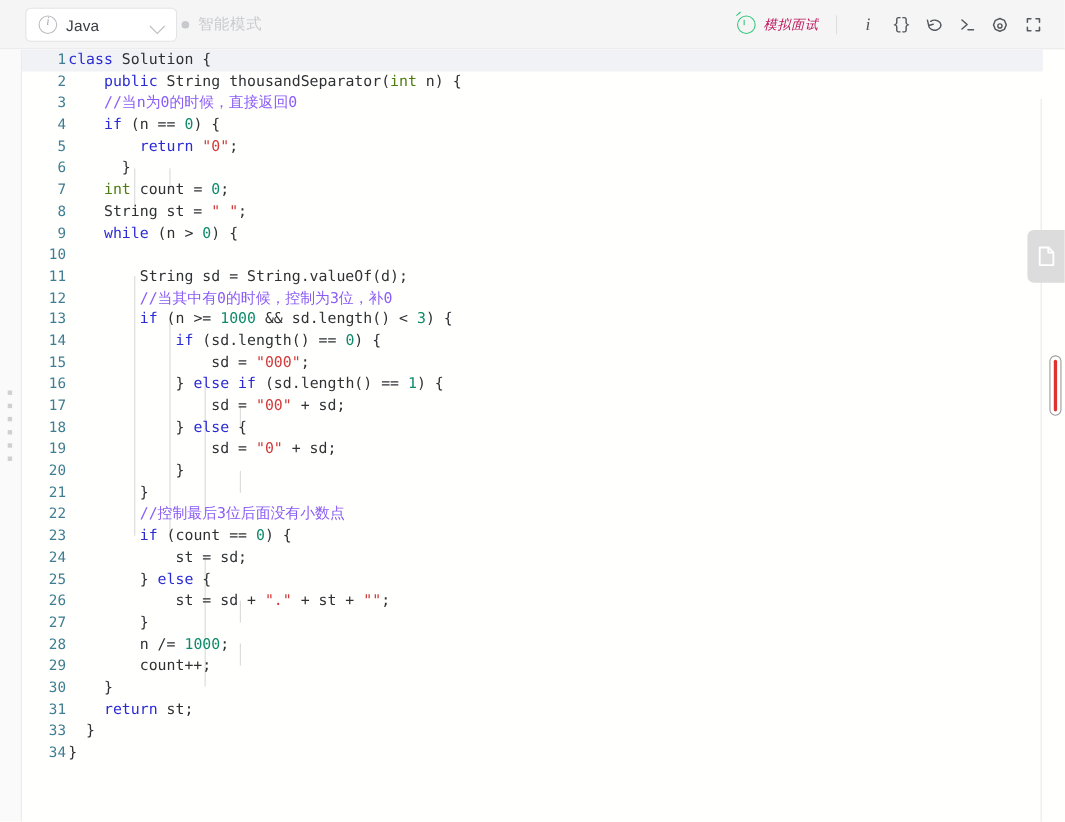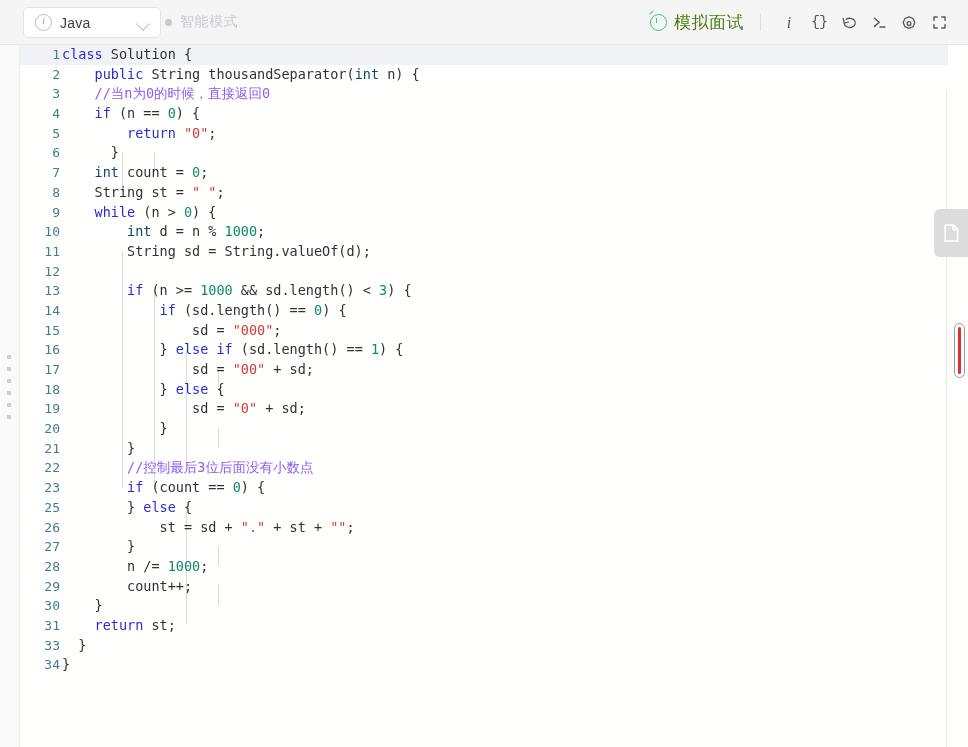--- a/index.html
+++ b/index.html
@@ -53,21 +53,21 @@
     position:relative;width:15px;height:15px;border:1.5px solid #34c77b;border-radius:50%;
     margin-right:7px;
   }
   .mock-icon::before{
     content:"";position:absolute;left:5px;top:2.5px;width:1.3px;height:5px;background:#34c77b;
   }
   .mock-icon::after{
     content:"";position:absolute;left:-2px;top:-3.5px;width:5px;height:1.4px;
     background:#34c77b;transform:rotate(-40deg);
   }
-  .mock-text{font-size:17px;color:#4d7c0f;letter-spacing:.5px;}
+  .mock-text{font-size:12px;color:#be185d;letter-spacing:.5px;font-style:italic;}
   .tool-sep{width:1px;height:17px;background:#dcdee1;margin:0 13px 0 2px;}
   .tool-ic{
     width:30px;height:30px;display:flex;align-items:center;justify-content:center;
     cursor:pointer;color:#6e7176;
   }
   .tool-ic svg{display:block;}
   .ic-i{font-family:"Liberation Serif",serif;font-style:italic;font-size:16px;color:#55585d;}
   .ic-brace{font-family:"Liberation Mono",monospace;font-size:15px;color:#55585d;letter-spacing:-1px;}
 
   
@@ -92,21 +92,21 @@
   .line.hl{background:#f1f2f5;}
   .ln{
     position:absolute;left:0;top:0;width:40px;text-align:right;
     color:#3f7d92;font-family:"DejaVu Sans Mono","Liberation Mono",monospace;font-size:13px;
     user-select:none;
   }
   .src{position:absolute;left:42px;top:0;color:#2f3135;}
 
   
   .kw{color:#2b2bd6;}
-  .ty{color:#0c4a6e;}
+  .ty{color:#4d7c0f;}
   .num{color:#0e8a6b;}
   .str{color:#d13a3a;}
   .cmt{color:#8b5cf6;}
   .pl{color:#2f3135;}
 
   
   .guides{position:absolute;left:62px;top:0;width:500px;height:702px;pointer-events:none;}
   .g{position:absolute;width:1px;background:#d9d9d9;}
 
   
@@ -223,34 +223,35 @@
       <div id="lines">
           <div class="line hl"><span class="ln">1</span><span class="src"><span class="kw">class</span><span class="pl"> Solution {</span></span></div>
           <div class="line"><span class="ln">2</span><span class="src"><span class="pl">    </span><span class="kw">public</span><span class="pl"> String thousandSeparator(</span><span class="ty">int</span><span class="pl"> n) {</span></span></div>
           <div class="line"><span class="ln">3</span><span class="src"><span class="pl">    </span><span class="cmt">//当n为0的时候，直接返回0</span></span></div>
           <div class="line"><span class="ln">4</span><span class="src"><span class="pl">    </span><span class="kw">if</span><span class="pl"> (n == </span><span class="num">0</span><span class="pl">) {</span></span></div>
           <div class="line"><span class="ln">5</span><span class="src"><span class="pl">        </span><span class="kw">return</span><span class="pl"> </span><span class="str">"0"</span><span class="pl">;</span></span></div>
           <div class="line"><span class="ln">6</span><span class="src"><span class="pl">      }</span></span></div>
           <div class="line"><span class="ln">7</span><span class="src"><span class="pl">    </span><span class="ty">int</span><span class="pl"> count = </span><span class="num">0</span><span class="pl">;</span></span></div>
           <div class="line"><span class="ln">8</span><span class="src"><span class="pl">    String st = </span><span class="str">" "</span><span class="pl">;</span></span></div>
           <div class="line"><span class="ln">9</span><span class="src"><span class="pl">    </span><span class="kw">while</span><span class="pl"> (n &gt; </span><span class="num">0</span><span class="pl">) {</span></span></div>
-          <div class="line"><span class="ln">10</span><span class="src"><span class="pl">        </span><span class="ty">int</span><span class="pl"> d = n % </span><span class="num">1000</span><span class="pl">;</span></span></div>
+          <div class="line"><span class="ln">10</span></div>
           <div class="line"><span class="ln">11</span><span class="src"><span class="pl">        String sd = String.valueOf(d);</span></span></div>
-          <div class="line"><span class="ln">12</span></div>
+          <div class="line"><span class="ln">12</span><span class="src"><span class="pl">        </span><span class="cmt">//当其中有0的时候，控制为3位，补0</span></span></div>
           <div class="line"><span class="ln">13</span><span class="src"><span class="pl">        </span><span class="kw">if</span><span class="pl"> (n &gt;= </span><span class="num">1000</span><span class="pl"> &amp;&amp; sd.length() &lt; </span><span class="num">3</span><span class="pl">) {</span></span></div>
           <div class="line"><span class="ln">14</span><span class="src"><span class="pl">            </span><span class="kw">if</span><span class="pl"> (sd.length() == </span><span class="num">0</span><span class="pl">) {</span></span></div>
           <div class="line"><span class="ln">15</span><span class="src"><span class="pl">                sd = </span><span class="str">"000"</span><span class="pl">;</span></span></div>
           <div class="line"><span class="ln">16</span><span class="src"><span class="pl">            } </span><span class="kw">else</span><span class="pl"> </span><span class="kw">if</span><span class="pl"> (sd.length() == </span><span class="num">1</span><span class="pl">) {</span></span></div>
           <div class="line"><span class="ln">17</span><span class="src"><span class="pl">                sd = </span><span class="str">"00"</span><span class="pl"> + sd;</span></span></div>
           <div class="line"><span class="ln">18</span><span class="src"><span class="pl">            } </span><span class="kw">else</span><span class="pl"> {</span></span></div>
           <div class="line"><span class="ln">19</span><span class="src"><span class="pl">                sd = </span><span class="str">"0"</span><span class="pl"> + sd;</span></span></div>
           <div class="line"><span class="ln">20</span><span class="src"><span class="pl">            }</span></span></div>
           <div class="line"><span class="ln">21</span><span class="src"><span class="pl">        }</span></span></div>
           <div class="line"><span class="ln">22</span><span class="src"><span class="pl">        </span><span class="cmt">//控制最后3位后面没有小数点</span></span></div>
           <div class="line"><span class="ln">23</span><span class="src"><span class="pl">        </span><span class="kw">if</span><span class="pl"> (count == </span><span class="num">0</span><span class="pl">) {</span></span></div>
+          <div class="line"><span class="ln">24</span><span class="src"><span class="pl">            st = sd;</span></span></div>
           <div class="line"><span class="ln">25</span><span class="src"><span class="pl">        } </span><span class="kw">else</span><span class="pl"> {</span></span></div>
           <div class="line"><span class="ln">26</span><span class="src"><span class="pl">            st = sd + </span><span class="str">"."</span><span class="pl"> + st + </span><span class="str">""</span><span class="pl">;</span></span></div>
           <div class="line"><span class="ln">27</span><span class="src"><span class="pl">        }</span></span></div>
           <div class="line"><span class="ln">28</span><span class="src"><span class="pl">        n /= </span><span class="num">1000</span><span class="pl">;</span></span></div>
           <div class="line"><span class="ln">29</span><span class="src"><span class="pl">        count++;</span></span></div>
           <div class="line"><span class="ln">30</span><span class="src"><span class="pl">    }</span></span></div>
           <div class="line"><span class="ln">31</span><span class="src"><span class="pl">    </span><span class="kw">return</span><span class="pl"> st;</span></span></div>
           <div class="line"><span class="ln">33</span><span class="src"><span class="pl">  }</span></span></div>
           <div class="line"><span class="ln">34</span><span class="src"><span class="pl">}</span></span></div>
         </div>

